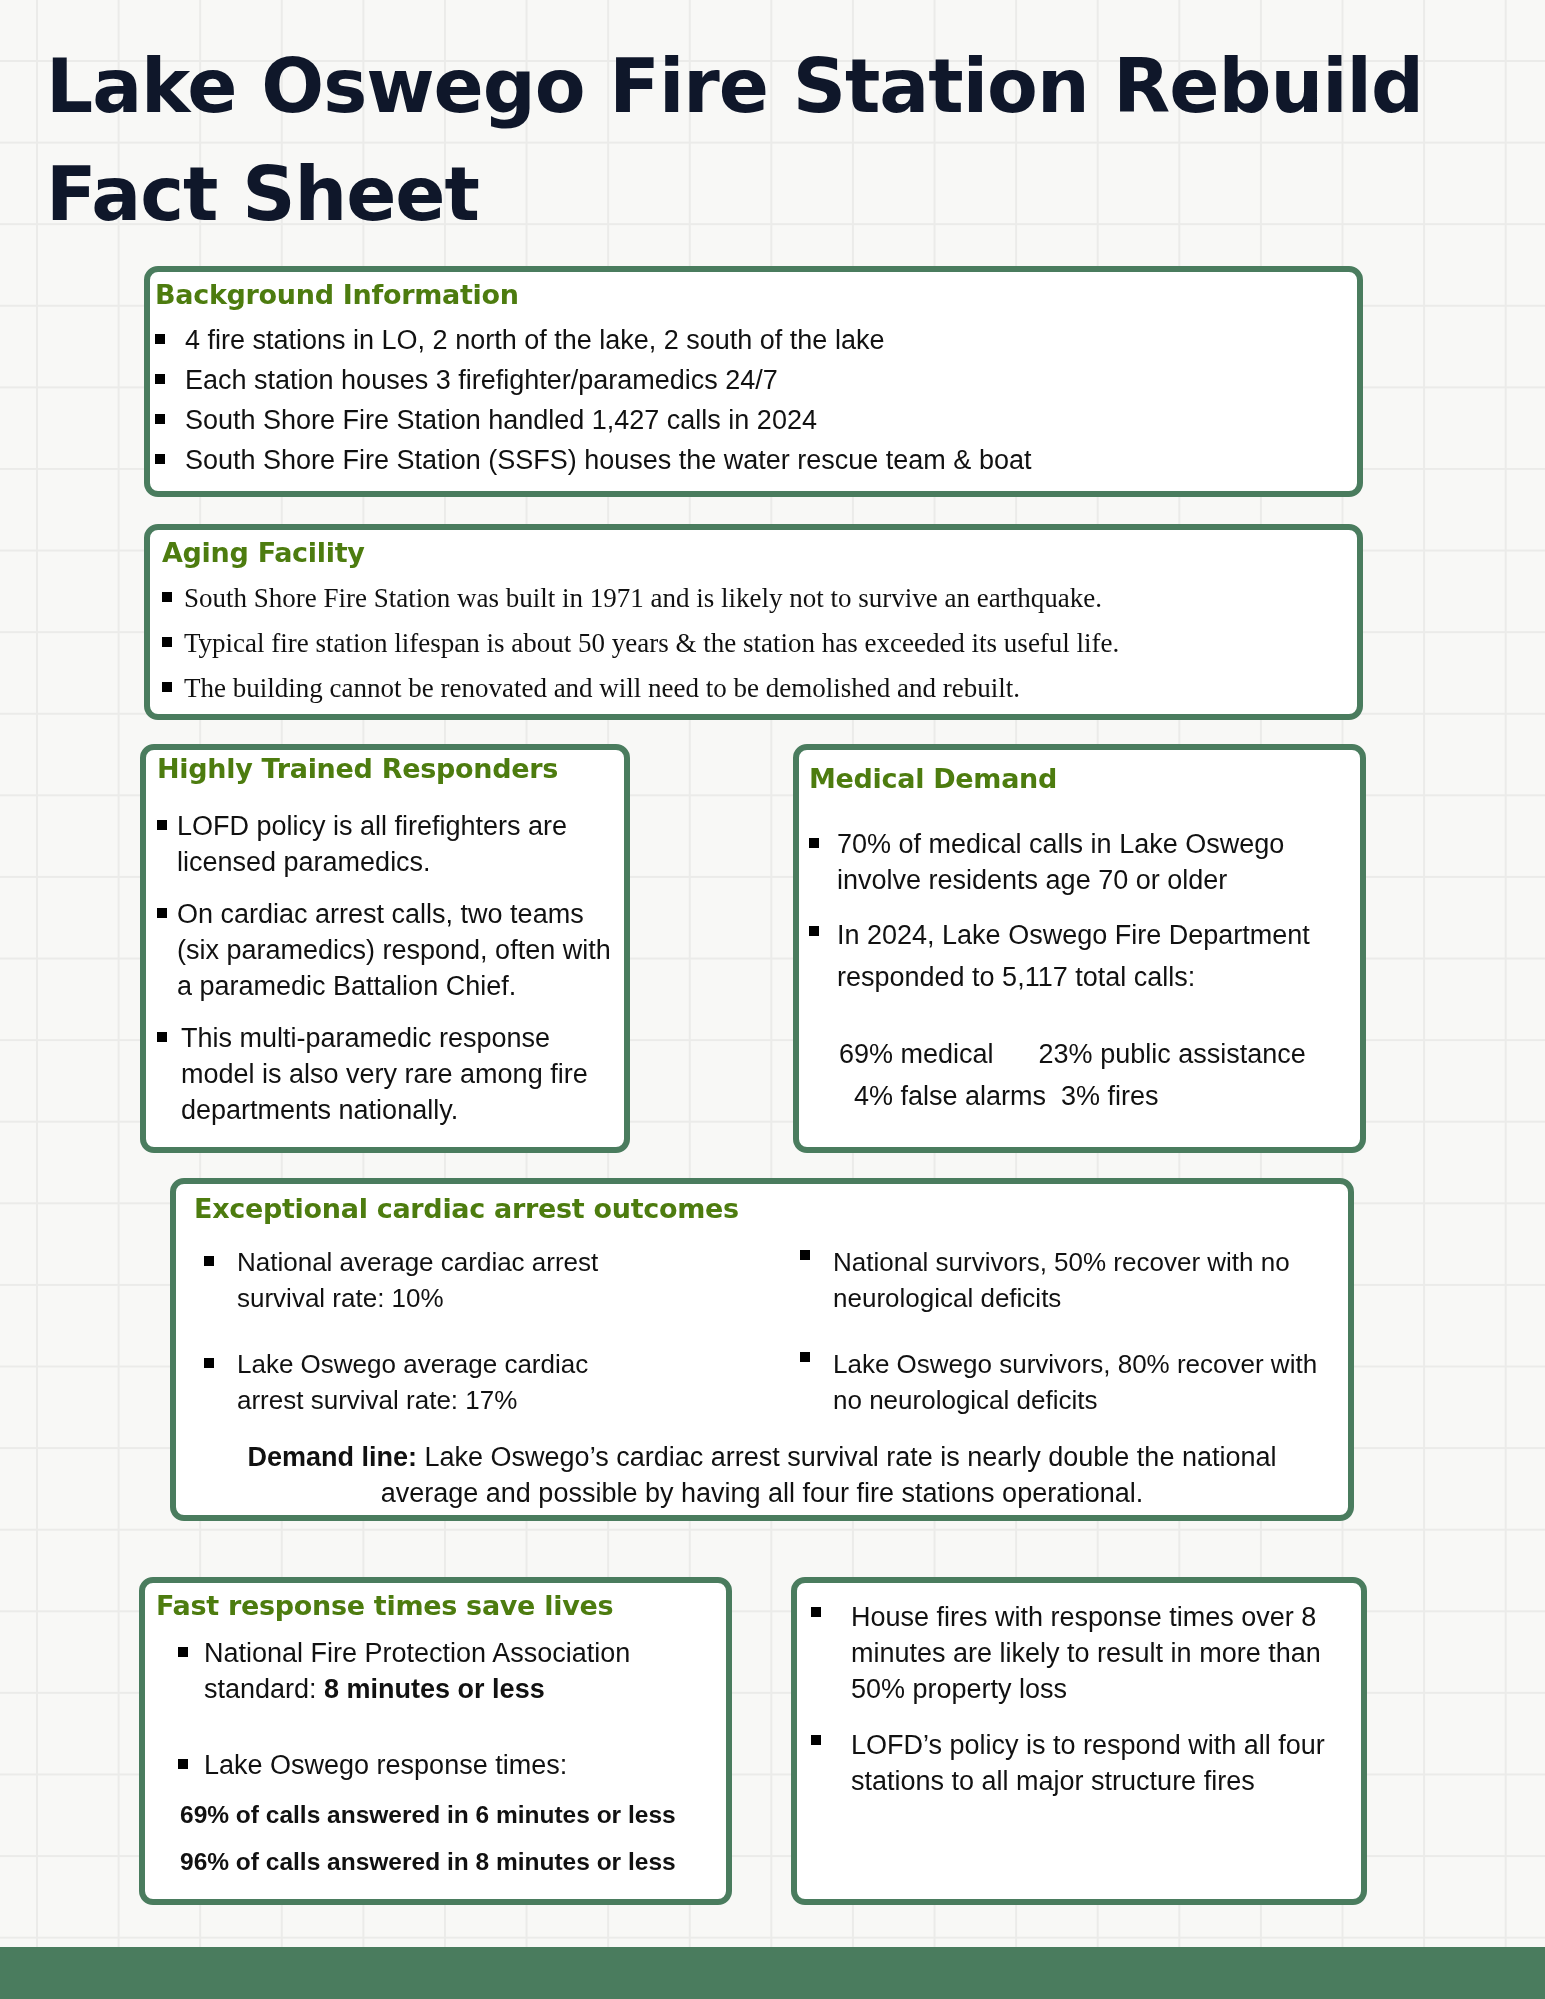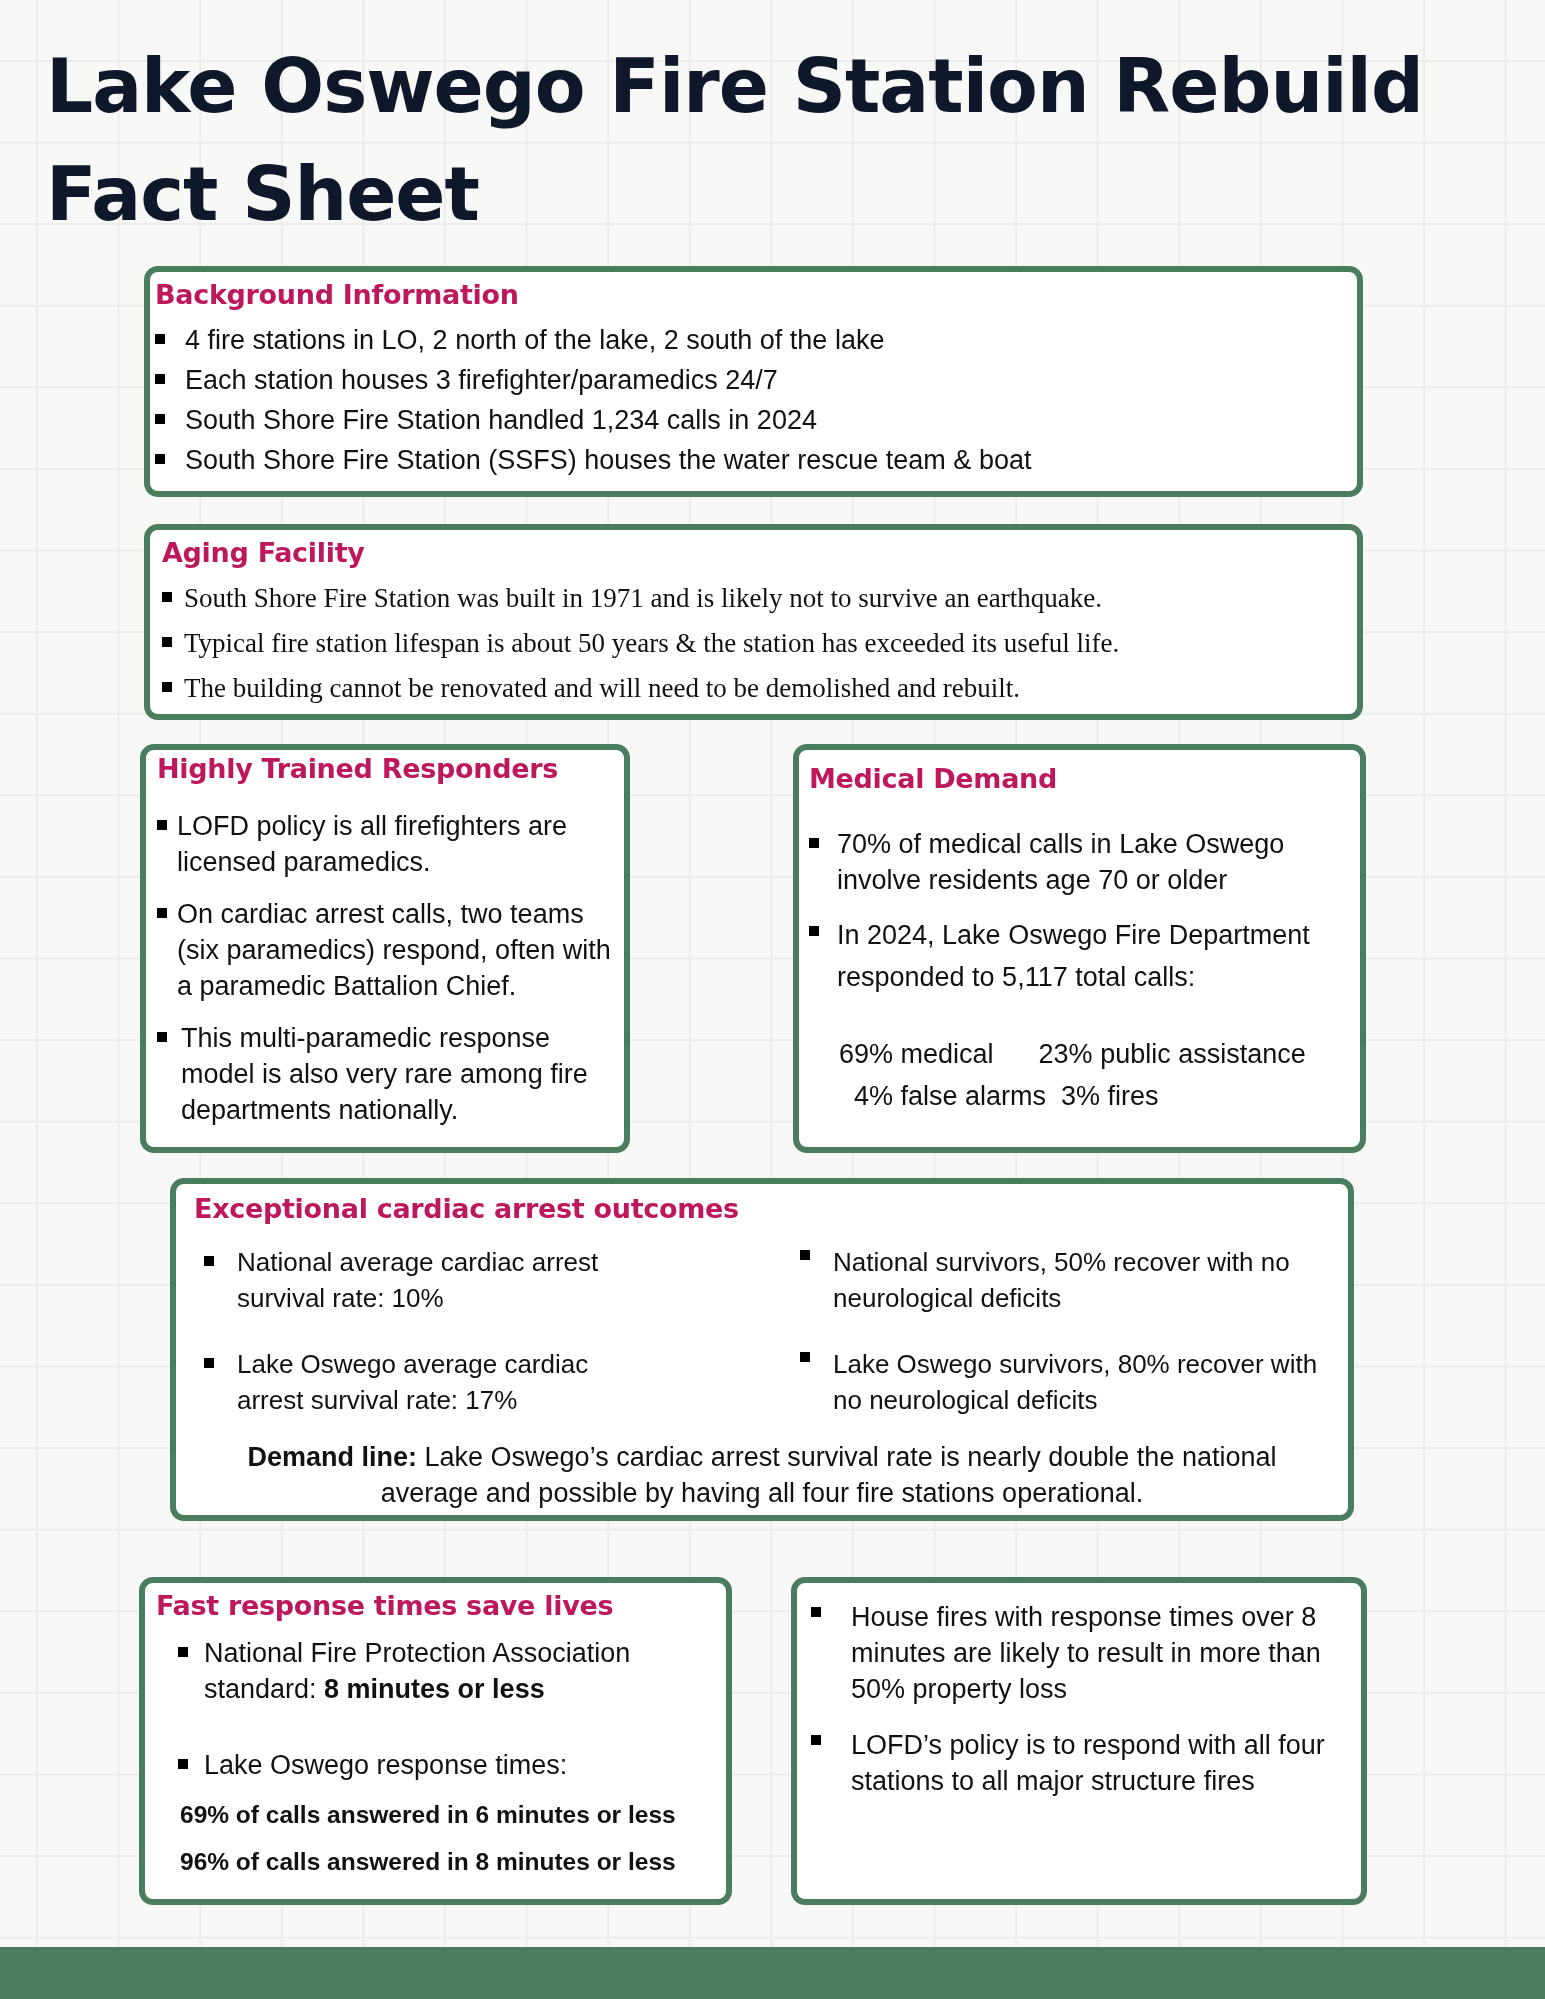--- a/index.html
+++ b/index.html
@@ -17,21 +17,21 @@
   .title {
     position: absolute; left: 46px; top: 32px; margin: 0;
     font-family: "DejaVu Sans", sans-serif; font-weight: 900;
     font-size: 74px; line-height: 108px; letter-spacing: -1px; color: #0f172a;
   }
   .box {
     position: absolute; box-sizing: border-box;
     border: 6px solid #4a7c5e; border-radius: 14px; background: #fff;
   }
   .box h2 {
-    margin: 0; color: #be185d; font-family: "DejaVu Sans", sans-serif;
+    margin: 0; color: #4d7c0f; font-family: "DejaVu Sans", sans-serif;
     font-weight: bold; font-size: 27px; line-height: 34px; letter-spacing: -0.3px;
   }
   ul { list-style: none; margin: 0; padding: 0; }
   li { position: relative; font-size: 27px; line-height: 35px; }
   li .bul {
     position: absolute; left: 0; top: 12px; width: 10px; height: 10px; background: #000;
   }
   .bg { left: 144px; top: 266px; width: 1219px; height: 231px; padding: 6px 0 0 5px; }
   .bg ul { margin-top: 8px; }
   .bg li { padding-left: 30px; line-height: 40px; font-size: 27px; }
@@ -80,21 +80,21 @@
 <h1 class="title">
   <span>Lake Oswego Fire Station Rebuild</span><br>
   <span>Fact Sheet</span>
 </h1>
 
 <section class="box bg">
   <h2>Background Information</h2>
   <ul>
     <li><span class="bul"></span><span>4 fire stations in LO, 2 north of the lake, 2 south of the lake</span></li>
     <li><span class="bul"></span><span>Each station houses 3 firefighter/paramedics 24/7</span></li>
-    <li><span class="bul"></span><span>South Shore Fire Station handled 1,234 calls in 2024</span></li>
+    <li><span class="bul"></span><span>South Shore Fire Station handled 1,427 calls in 2024</span></li>
     <li><span class="bul"></span><span>South Shore Fire Station (SSFS) houses the water rescue team &amp; boat</span></li>
   </ul>
 </section>
 
 <section class="box age">
   <h2>Aging Facility</h2>
   <ul>
     <li><span class="bul"></span><span>South Shore Fire Station was built in 1971 and is likely not to survive an earthquake.</span></li>
     <li><span class="bul"></span><span>Typical fire station lifespan is about 50 years &amp; the station has exceeded its useful life.</span></li>
     <li><span class="bul"></span><span>The building cannot be renovated and will need to be demolished and rebuilt.</span></li>

